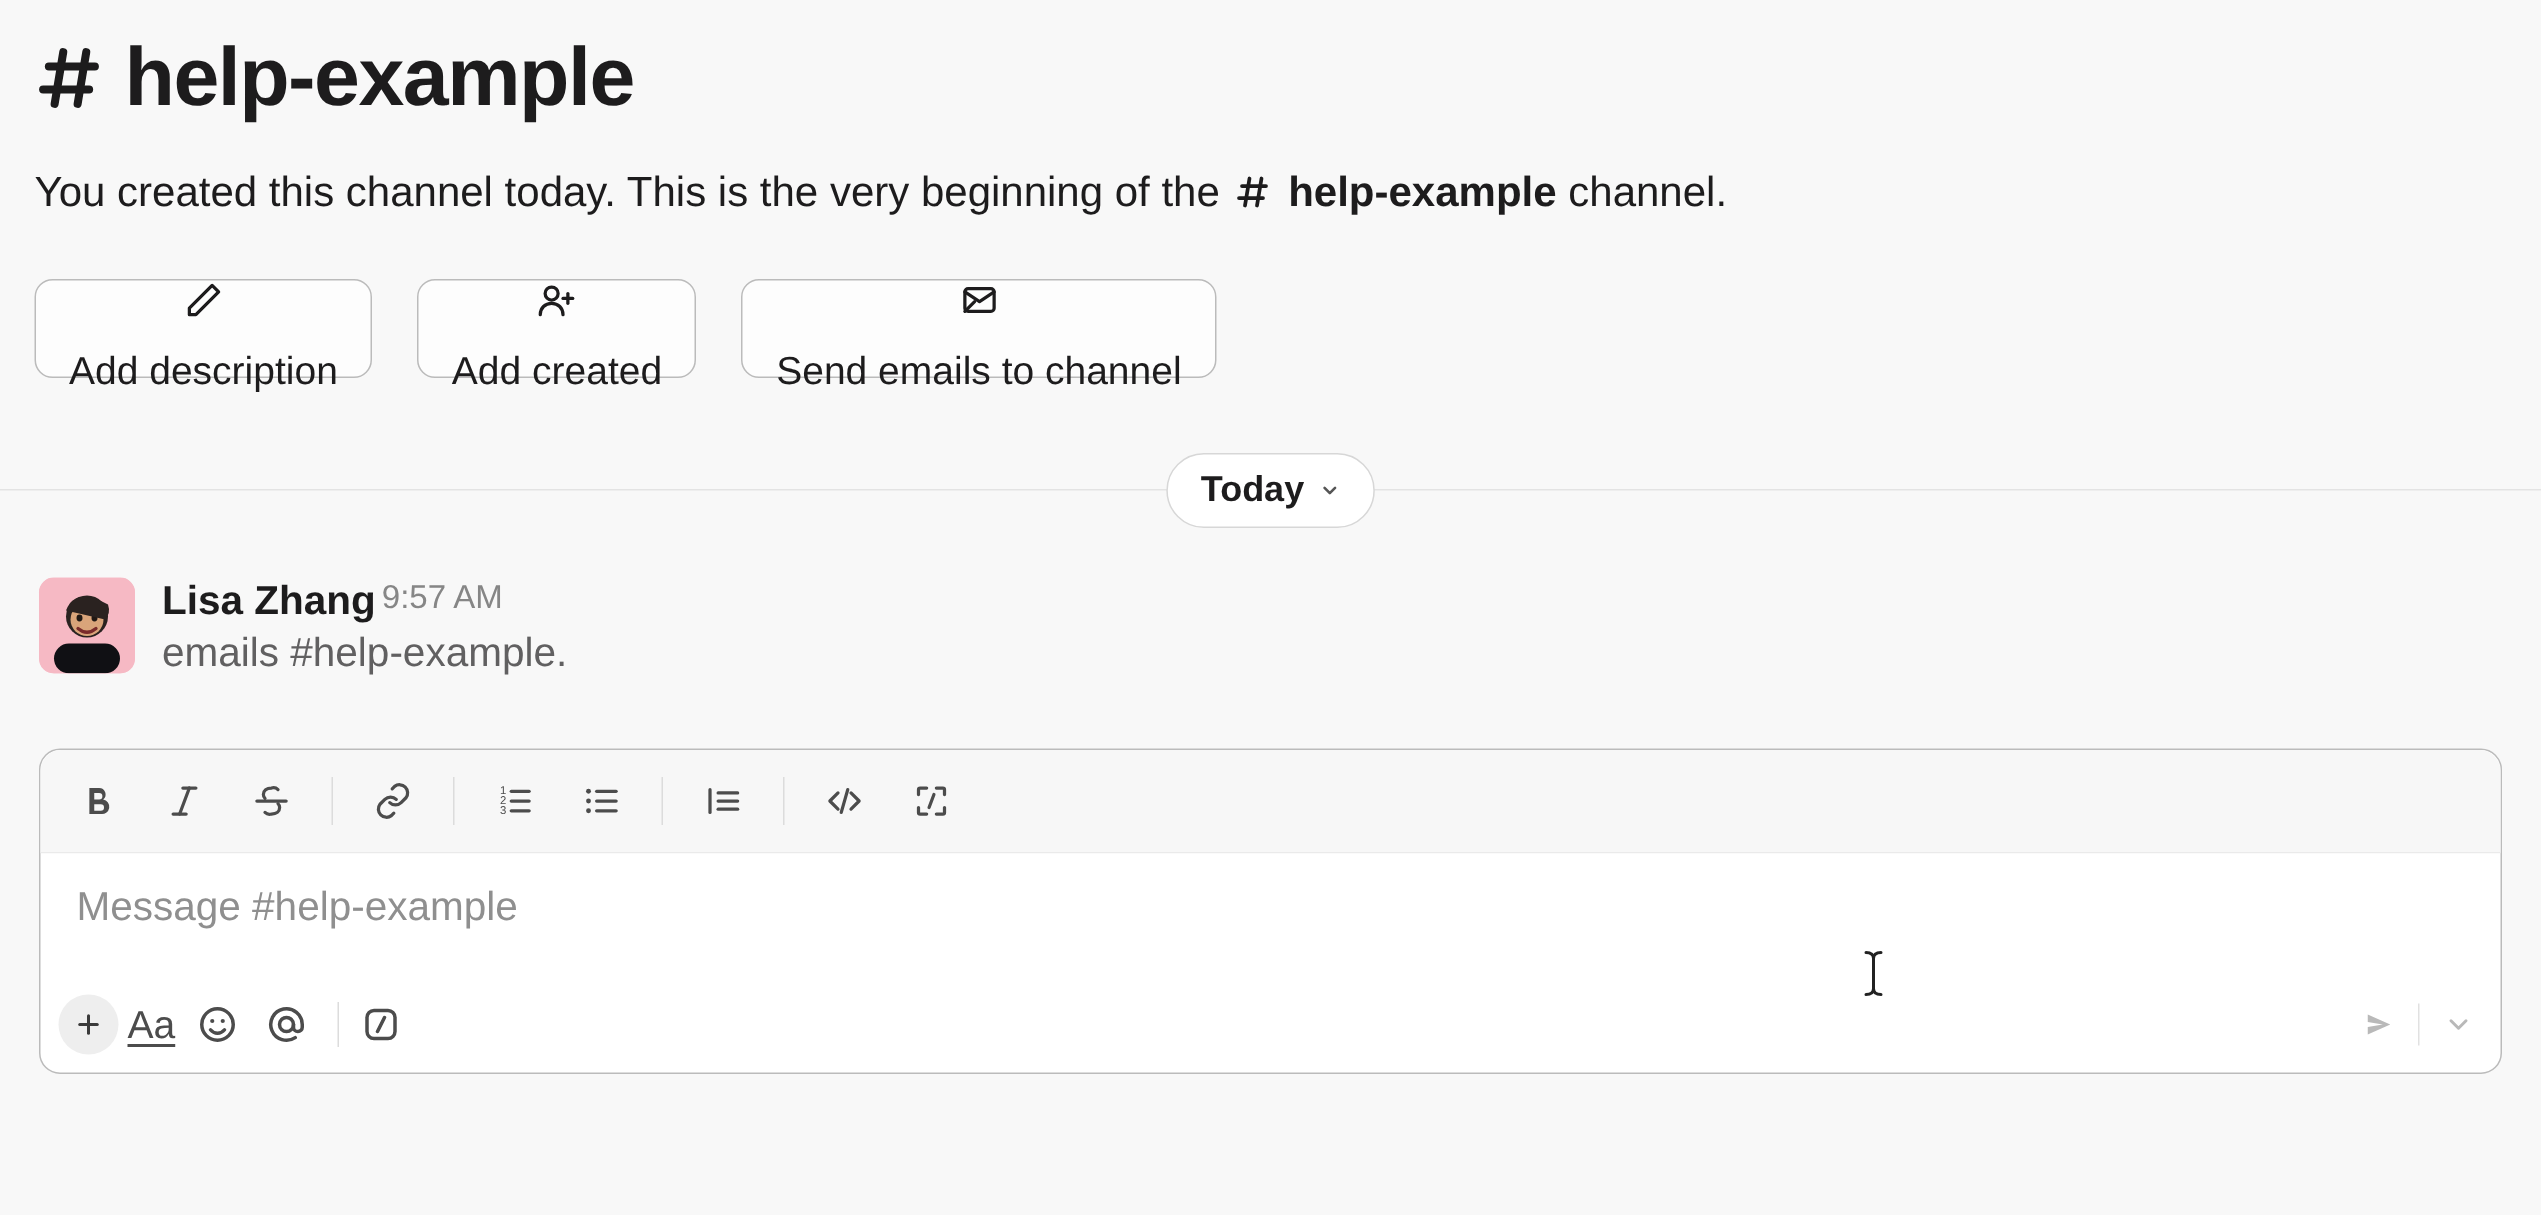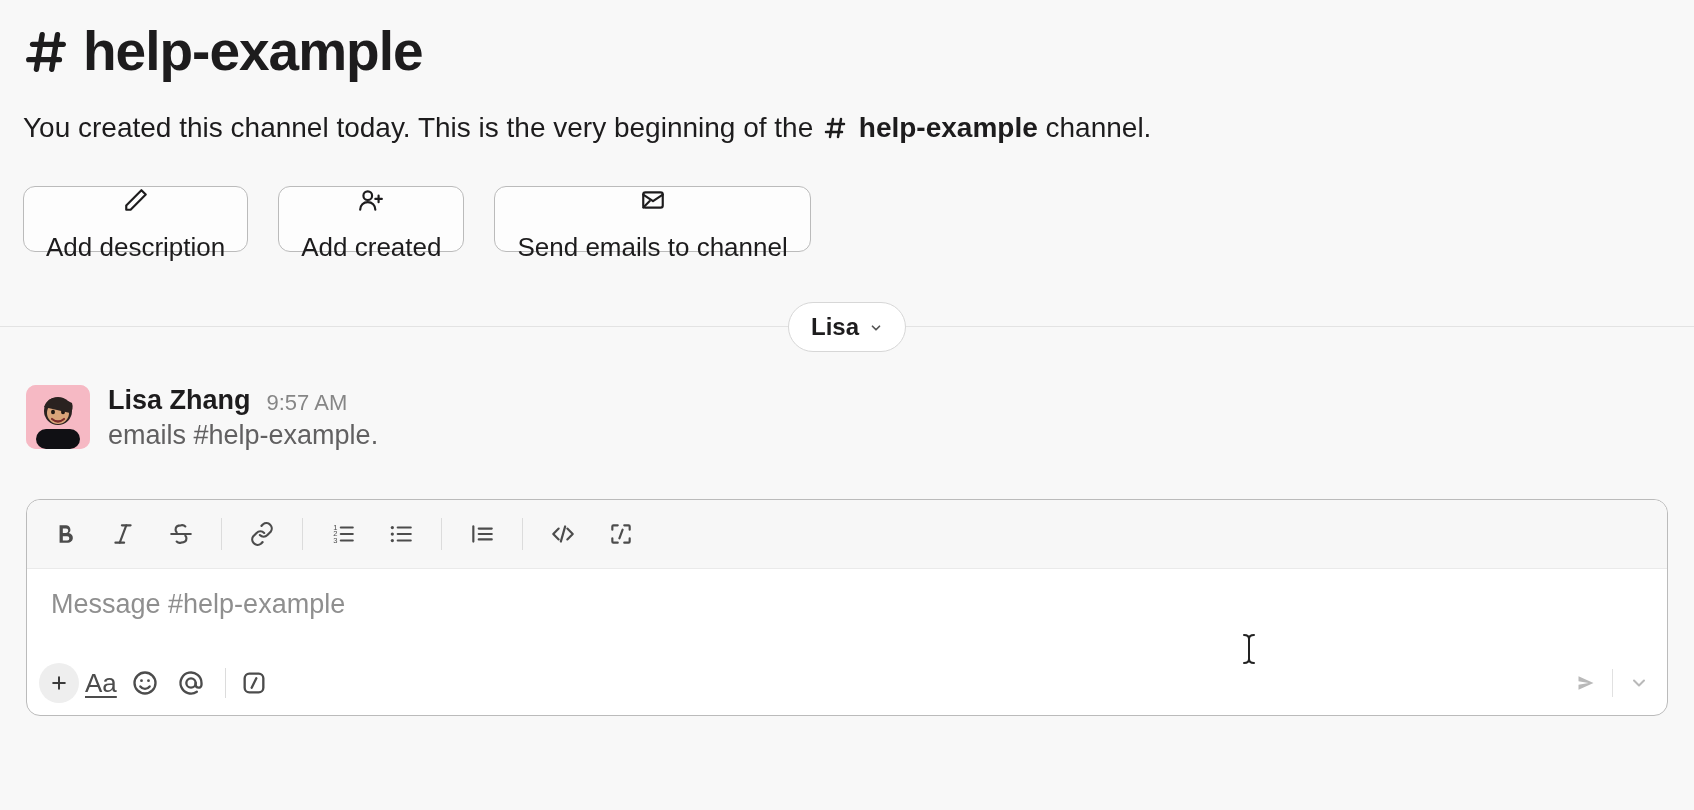--- a/index.html
+++ b/index.html
@@ -36,21 +36,21 @@
   .date-line{flex:1;height:1px;background:#e3e3e3;}
   .date-pill{display:flex;align-items:center;gap:10px;height:50px;padding:0 22px;border:1px solid #d7d7d7;border-radius:28px;background:#ffffff;font-size:24px;font-weight:700;color:#1d1c1d;cursor:pointer;margin:0 0;}
   .date-pill svg{width:14px;height:14px;color:#565656;}
   .date-holder{position:absolute;left:50%;transform:translateX(-50%);}
 
   
   .event{position:absolute;left:26px;top:385px;display:flex;gap:18px;}
   .avatar{width:64px;height:64px;border-radius:10px;background:#f7c6cf;overflow:hidden;flex:0 0 auto;}
   .avatar svg{width:100%;height:100%;}
   .event-body{display:flex;flex-direction:column;gap:4px;}
-  .event-head{display:flex;align-items:flex-end;gap:16px;}
+  .event-head{display:flex;align-items:flex-start;gap:4px;}
   .event-user{font-size:27px;font-weight:900;}
   .event-time{font-size:22px;color:var(--muted2);}
   .event-text{font-size:27px;color:var(--muted);}
 
   
   .composer{position:absolute;left:26px;right:26px;top:499px;height:215px;border:1px solid var(--border2);border-radius:14px;background:var(--composer-bg);}
   .fmt-bar{display:flex;align-items:center;gap:10px;height:68px;padding:0 14px;border-bottom:1px solid #eaeaea;background:#f7f7f7;border-radius:14px 14px 0 0;}
   .fmt-btn{width:48px;height:48px;display:flex;align-items:center;justify-content:center;border-radius:8px;color:var(--icon);cursor:pointer;background:transparent;border:none;}
   .fmt-btn svg{width:26px;height:26px;}
   .fmt-div{width:1px;height:32px;background:#dcdcdc;margin:0 6px;}
@@ -135,21 +135,21 @@
     </span>
     <span>Send emails to channel</span>
   </button>
 </div>
 
 <div class="date-row">
   <div class="date-line"></div>
   <div class="date-line"></div>
   <div class="date-holder">
     <button class="date-pill">
-      <span>Lisa</span>
+      <span>Today</span>
       <span>
         <svg viewBox="0 0 24 24" fill="none" stroke="currentColor" stroke-width="3" stroke-linecap="round" stroke-linejoin="round">
               <polyline points="6 9 12 15 18 9"></polyline>
             </svg>
       </span>
     </button>
   </div>
 </div>
 
 <div class="event">

